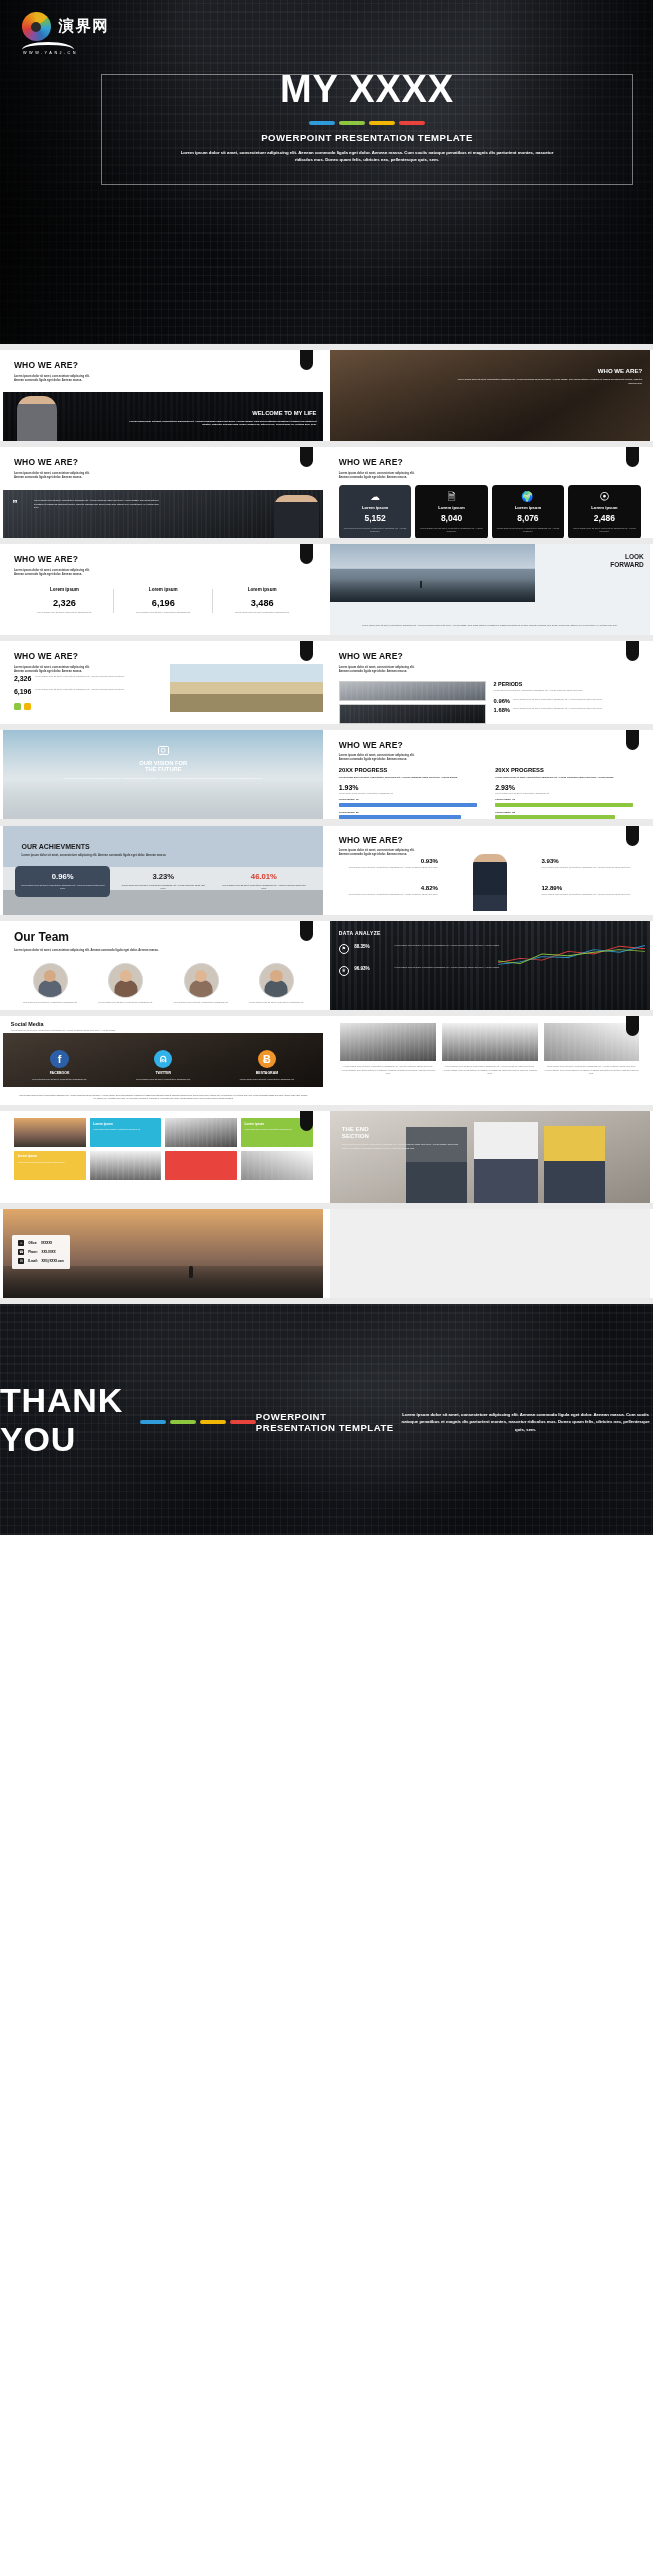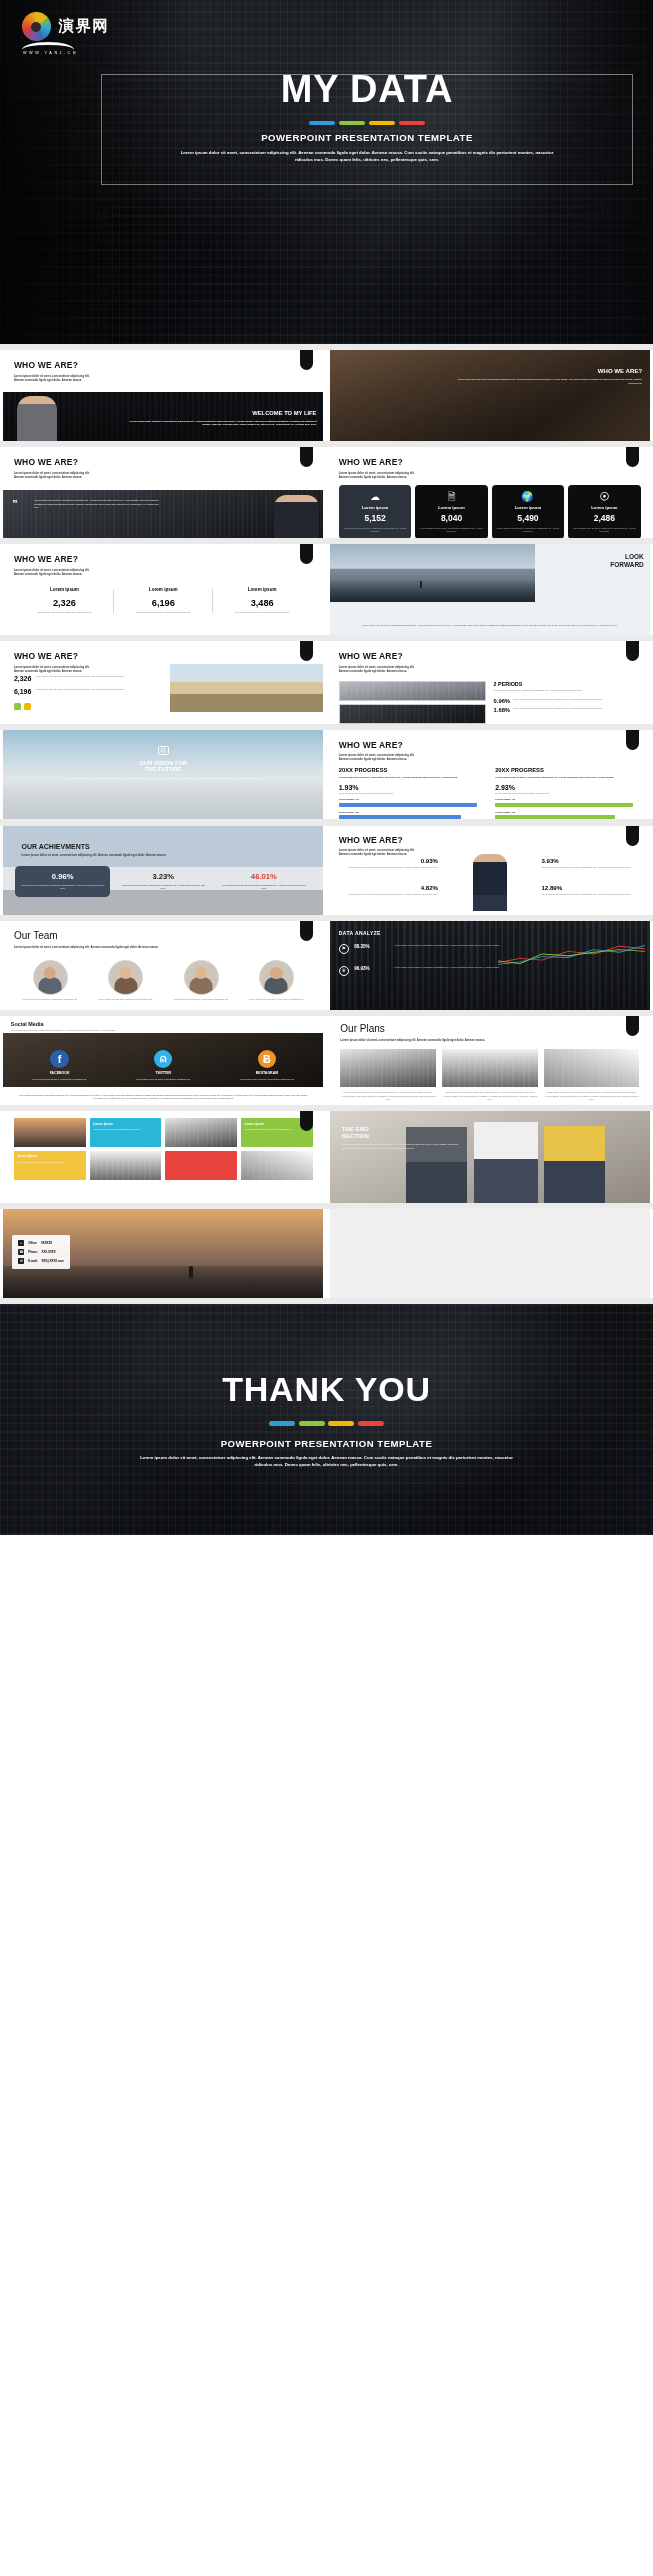--- a/index.html
+++ b/index.html
@@ -16,21 +16,21 @@
   .row > .slide { flex:1 1 0; min-width:0; }
   .sep { height:6.1px; background:#eaeaea; }
 
   
   .notch {
     position:absolute; top:0; right:10.8px; width:13px; height:20px;
     background:#111; border-radius:0 0 7px 7px; z-index:5;
   }
 
   .ttl { font-size:8.5px; font-weight:bold; color:#111; letter-spacing:0.2px; }
-  .ttl-lg { font-size:10px; font-weight:normal; color:#111; }
+  .ttl-lg { font-size:12px; font-weight:bold; color:#111; }
   .sub { font-size:2.8px; color:#3a3a3a; line-height:1.5; font-weight:bold; }
   .tiny { font-size:2.2px; color:#777; line-height:1.5; }
 
   
   .cover {
     height:344px; position:relative; overflow:hidden;
     background:
       linear-gradient(180deg, rgba(10,12,16,.72), rgba(8,10,14,.82)),
       linear-gradient(120deg,#2a2f36 0%,#44484d 22%,#1b1e23 42%,#3c4147 60%,#15171b 78%,#2e3238 100%);
   }
@@ -127,21 +127,21 @@
   
   .avatar { width:35px; height:35px; border-radius:50%; border:0.8px solid #d6d6d6;
     margin:0 auto 3.8px; overflow:hidden; position:relative; background:#cfc6bb; }
 
   
   .thankyou {
     height:231px; position:relative; overflow:hidden;
     background:
       linear-gradient(180deg, rgba(10,12,16,.74), rgba(8,10,14,.86)),
       linear-gradient(120deg,#2a2f36 0%,#44484d 22%,#1b1e23 42%,#3c4147 60%,#15171b 78%,#2e3238 100%);
-    display:flex; flex-direction:column; align-items:center; justify-content:center;
+    display:flex; flex-direction:row; align-items:center; justify-content:center;
   }
   .thankyou .bldg { position:absolute; inset:0;
     background-image:
       repeating-linear-gradient(90deg, rgba(255,255,255,.045) 0 1.5px, transparent 1.5px 7px),
       repeating-linear-gradient(0deg, rgba(255,255,255,.04) 0 1.5px, transparent 1.5px 8.5px),
       radial-gradient(ellipse at 55% 35%, rgba(190,200,210,.12), transparent 55%); }
   .ty-h1 { color:#fff; font-size:34px; font-weight:bold; letter-spacing:0.8px; z-index:3; }
   .ty-h2 { color:#fff; font-size:9.6px; font-weight:bold; letter-spacing:0.5px; z-index:3; margin-top:4.6px; }
   .ty-p { color:#fff; font-size:4.3px; font-weight:bold; line-height:1.75; text-align:center;
     width:58%; margin-top:5.4px; z-index:3; }
@@ -160,21 +160,21 @@
       <div>
         <span class="logo-wheel"></span>
         <span class="logo-cn">演界网</span>
       </div>
       <span class="logo-swoosh"></span>
       <div class="logo-url">WWW.YANJ.CN</div>
     </div>
 
     <div class="cover-inner">
       <div class="cover-frame">
-        <div class="cover-h1">MY DATA</div>
+        <div class="cover-h1">MY XXXX</div>
         <div class="dashes">
           <span class="dash" style="background:#2f9bd8"></span>
           <span class="dash" style="background:#8dc63f"></span>
           <span class="dash" style="background:#f2b705"></span>
           <span class="dash" style="background:#e8433c"></span>
         </div>
         <div class="cover-h2">POWERPOINT PRESENTATION TEMPLATE</div>
         <div class="cover-p">Lorem ipsum dolor sit amet, consectetuer adipiscing elit. Aenean commodo ligula eget dolor. Aenean massa. Cum sociis natoque penatibus et magnis dis parturient montes, nascetur ridiculus mus. Donec quam felis, ultricies nec, pellentesque quis, sem.</div>
         <div style="height:20px"></div>
       </div>
@@ -246,21 +246,21 @@
         </div>
         <div class="card" style="flex:1; background:#0d0d0d">
           <span class="ic">🗎</span>
           <div class="lbl">Lorem ipsum</div>
           <div class="num">8,040</div>
           <div class="desc">Lorem ipsum dolor sit amet, consectetuer adipiscing elit. Aenean commodo.</div>
         </div>
         <div class="card" style="flex:1; background:#0d0d0d">
           <span class="ic">🌍</span>
           <div class="lbl">Lorem ipsum</div>
-          <div class="num">5,490</div>
+          <div class="num">8,076</div>
           <div class="desc">Lorem ipsum dolor sit amet, consectetuer adipiscing elit. Aenean commodo.</div>
         </div>
         <div class="card" style="flex:1; background:#0d0d0d">
           <span class="ic">⦿</span>
           <div class="lbl">Lorem ipsum</div>
           <div class="num">2,486</div>
           <div class="desc">Lorem ipsum dolor sit amet, consectetuer adipiscing elit. Aenean commodo.</div>
         </div>
       </div>
     </div>
@@ -574,24 +574,20 @@
           <div class="soc-ic" style="background:#f0952a">Ƀ</div>
           <div style="color:#fff; font-size:3.5px; font-weight:bold">BESTAGRAM</div>
           <div style="color:#e2e4e7; font-size:2.2px; line-height:1.55; margin-top:2.3px">Lorem ipsum dolor sit amet, consectetuer adipiscing elit.</div>
         </div>
       </div>
       <div style="position:absolute; left:15.4px; right:15.4px; bottom:4.6px; text-align:center; font-size:2px; color:#555; line-height:1.6">Lorem ipsum dolor sit amet, consectetuer adipiscing elit. Aenean commodo ligula eget dolor. Aenean massa. Cum sociis natoque penatibus et magnis dis parturient montes, nascetur ridiculus mus. Donec quam felis, ultricies nec, pellentesque eu, pretium quis, sem. Nulla consequat massa quis enim. Donec pede justo, fringilla vel, aliquet nec, vulputate eget, arcu. In enim justo, rhoncus ut, imperdiet a, venenatis vitae, justo. Nullam dictum felis eu pede mollis pretium. Integer tincidunt.</div>
     </div>
 
     <div class="slide" style="height:89px">
       <div class="notch"></div>
-      <div style="padding:7.7px 10.8px 0">
-        <div class="ttl-lg">Our Plans</div>
-        <div class="sub" style="margin-top:3.1px">Lorem ipsum dolor sit amet, consectetuer adipiscing elit. Aenean commodo ligula eget dolor. Aenean massa.</div>
-      </div>
       <div style="display:flex; gap:6.1px; padding:7.7px 10.8px 0">
         <div style="flex:1">
           <div class="ph ph-bw" style="height:38px; margin-bottom:3.8px"></div>
           <div class="tiny" style="text-align:center">Lorem ipsum dolor sit amet, consectetuer adipiscing elit. Aenean commodo ligula eget dolor. Aenean massa. Cum sociis natoque penatibus et magnis dis parturient montes, nascetur ridiculus mus.</div>
         </div>
         <div style="flex:1">
           <div class="ph ph-bw2" style="height:38px; margin-bottom:3.8px"></div>
           <div class="tiny" style="text-align:center">Lorem ipsum dolor sit amet, consectetuer adipiscing elit. Aenean commodo ligula eget dolor. Aenean massa. Cum sociis natoque penatibus et magnis dis parturient montes, nascetur ridiculus mus.</div>
         </div>
         <div style="flex:1">

